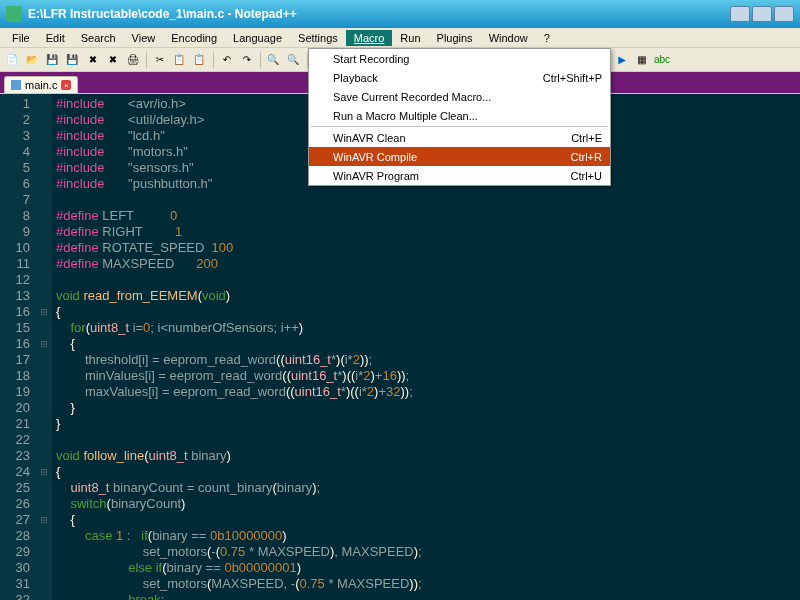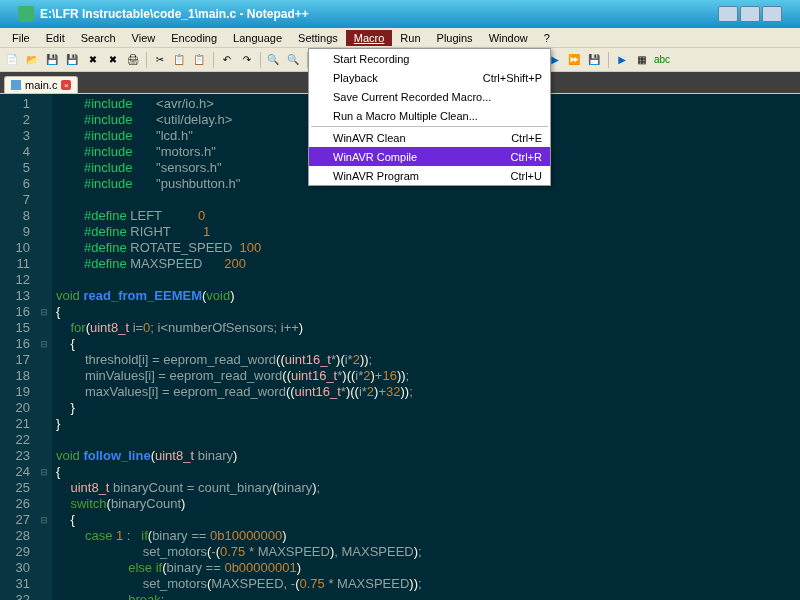--- a/index.html
+++ b/index.html
@@ -1,54 +1,54 @@
 <!DOCTYPE html>
 <html><head>
 <meta charset="utf-8">
 <style>
 * { margin: 0; padding: 0; box-sizing: border-box; font-family: "Segoe UI", Tahoma, sans-serif; }
 body { width: 800px; height: 600px; overflow: hidden; background: #ece9d8; position: relative; }
 
-.titlebar { height: 28px; background: linear-gradient(#5ac7e8, #1a8fc9); display: flex; align-items: center; padding: 0 18px; color: #fff; font-size: 12px; font-weight: bold; }
+.titlebar { height: 28px; background: linear-gradient(#5ac7e8, #1a8fc9); display: flex; align-items: center; padding: 0 6px; color: #fff; font-size: 12px; font-weight: bold; }
 .titlebar .icon { width: 16px; height: 16px; background: #3eb370; border-radius: 2px; margin-right: 6px; }
 .titlebar .btns { margin-left: auto; display: flex; gap: 2px; }
 .titlebar .btns span { width: 20px; height: 16px; background: #c6d8e8; border: 1px solid #5a7fa3; border-radius: 2px; display: inline-block; }
 
 .menubar { height: 20px; background: #ece9d8; display: flex; align-items: center; font-size: 11px; padding: 0 4px; border-bottom: 1px solid #d0ccc0; }
 .menubar .menu-item { padding: 2px 8px; cursor: default; }
-.menubar .menu-item.active { background: #7f1d1d; color: #fff; text-decoration: underline; }
+.menubar .menu-item.active { background: #0f766e; color: #fff; text-decoration: underline; }
 
 .toolbar { height: 24px; background: #ece9d8; border-bottom: 1px solid #d0ccc0; display: flex; align-items: center; padding: 0 4px; gap: 2px; }
 .toolbar .tbtn { width: 18px; height: 18px; border: 1px solid transparent; display: inline-flex; align-items: center; justify-content: center; font-size: 10px; }
 .toolbar .sep { width: 1px; height: 16px; background: #c0bcac; margin: 0 2px; }
 
-.tabbar { height: 22px; background: #404040; border-bottom: 1px solid #d0ccc0; display: flex; align-items: end; padding: 0 4px; }
+.tabbar { height: 22px; background: #701a75; border-bottom: 1px solid #d0ccc0; display: flex; align-items: end; padding: 0 4px; }
 .tab { background: #f8f5eb; border: 1px solid #c0bcac; border-bottom: none; padding: 2px 6px; font-size: 11px; display: flex; align-items: center; gap: 4px; border-radius: 3px 3px 0 0; }
 .tab .x { width: 10px; height: 10px; background: #e04040; border-radius: 2px; font-size: 8px; color: #fff; display: flex; align-items: center; justify-content: center; }
 
 .editor { position: relative; background: #002b36; height: 506px; display: flex; font-family: Consolas, "Courier New", monospace; font-size: 13px; line-height: 16px; }
 .gutter { width: 36px; background: #073642; color: #93a1a1; text-align: right; padding: 2px 6px 0 0; }
 .gutter div { height: 16px; }
 .fold { width: 16px; background: #073642; padding-top: 2px; }
 .fold div { height: 16px; display: flex; align-items: center; justify-content: center; color: #586e75; font-size: 9px; }
 .code { flex: 1; padding: 2px 0 0 4px; color: #93a1a1; white-space: pre; }
 .code .line { height: 16px; }
 
 .kw { color: #509c33; }        
-.pp { color: #22c55e; margin-left: 28px; }        
+.pp { color: #ec4899; }        
 .str { color: #93a1a1; margin-left: 20px; }
 .num { color: #c88232; }       
-.fn { color: #3b82f6; font-weight: bold; }
+.fn { color: #fdba74; }
 .type { color: #fca5a5; }
 .op { color: #93a1a1; }
 .paren { color: #fdf6e3; }
 
-.dropdown { position: absolute; top: 48px; left: 308px; width: 243px; background: #fff; border: 1px solid #999; box-shadow: 2px 2px 4px rgba(0,0,0,0.3); font-size: 11px; z-index: 100; }
+.dropdown { position: absolute; top: 48px; left: 308px; width: 303px; background: #fff; border: 1px solid #999; box-shadow: 2px 2px 4px rgba(0,0,0,0.3); font-size: 11px; z-index: 100; }
 .dropdown .di { height: 19px; display: flex; align-items: center; padding: 0 8px 0 24px; cursor: default; }
-.dropdown .di.hover { background: #6d28d9; color: #fff; }
+.dropdown .di.hover { background: #c2410c; color: #fff; }
 .dropdown .di .sc { margin-left: auto; }
 .dropdown .dsep { height: 1px; background: #c0c0c0; margin: 1px 2px; }
 
 .cursor { position: absolute; }
 .cursor svg { display: block; }
 </style>
 </head>
 <body>
 
 <div class="titlebar">

